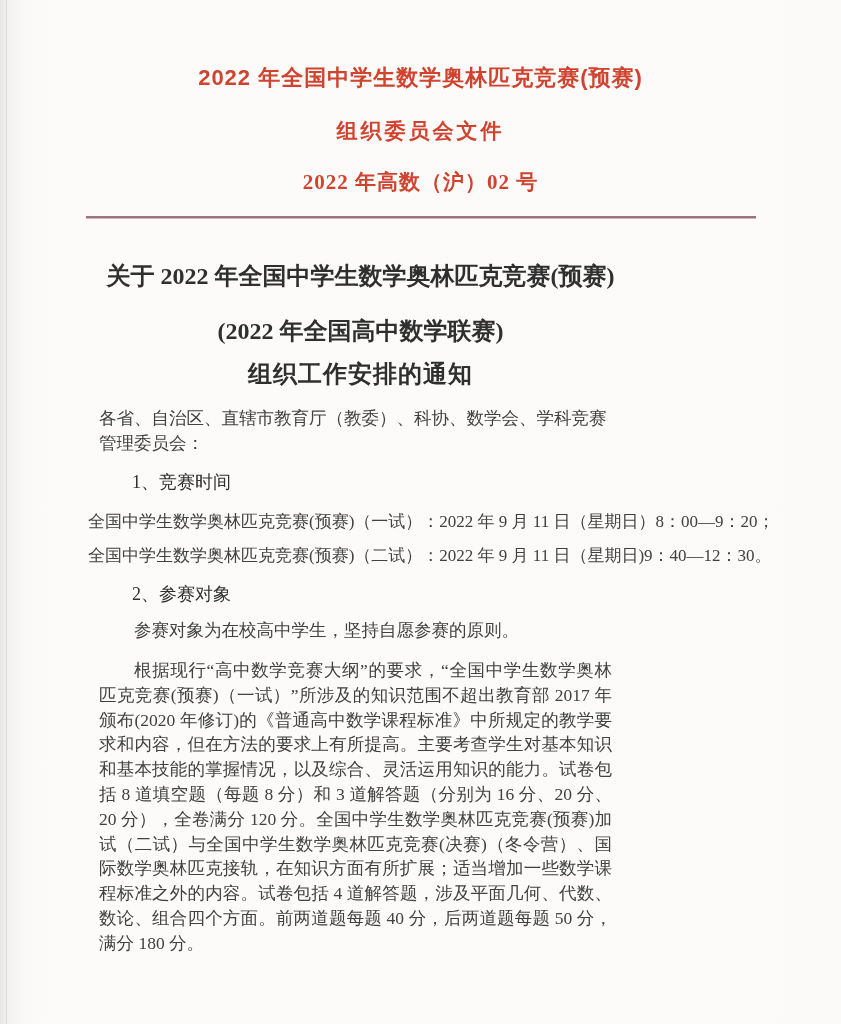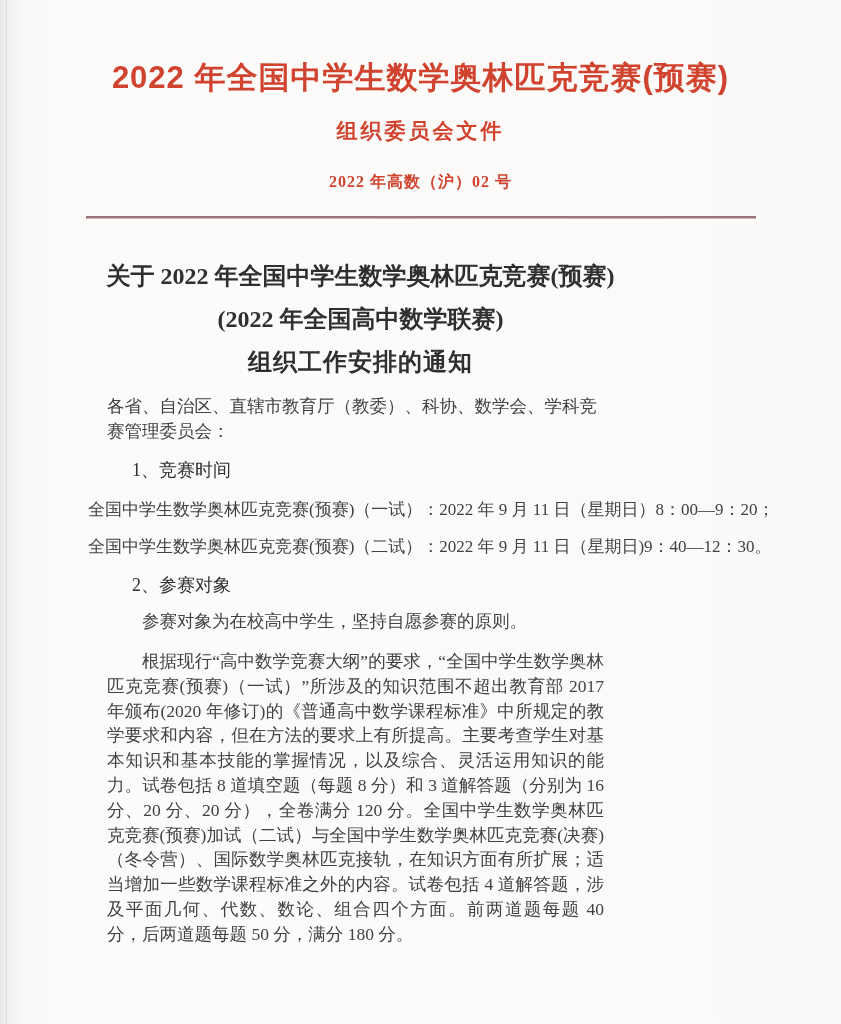--- a/index.html
+++ b/index.html
@@ -30,34 +30,34 @@
 
   
   .letterhead {
     padding-top: 58px;
     text-align: center;
     color: var(--accent, #d0432f);
     font-family: "Liberation Sans", "DejaVu Sans", sans-serif;
     font-weight: bold;
   }
   .lh-line1 {
-    font-size: 31px;
+    font-size: 22px;
     line-height: 40px;
     letter-spacing: 1px;
   }
   .lh-line2 {
     margin-top: 15px;
     font-size: 21px;
     line-height: 36px;
     letter-spacing: 3px;
   }
   .lh-docnum {
     margin-top: 20px;
     font-family: "Liberation Serif", "DejaVu Serif", serif;
-    font-size: 16px;
+    font-size: 21px;
     line-height: 26px;
     font-weight: bold;
     letter-spacing: 1px;
   }
   .red-rule {
     width: 670px;
     height: 0;
     margin: 21px auto 0 auto;
     border-top: 2px solid var(--rule, #9b747c);
     border-bottom: 1px solid #cdb4b8;
@@ -74,24 +74,24 @@
   }
   .doc-title {
     text-align: center;
     font-weight: bold;
     color: #2f2f2f;
     font-size: 24px;
     line-height: 34px;
     margin: 0 -10px 0 0; 
   }
   .doc-title.t1 { padding-top: 40px; }
-  .doc-title.t2 { margin-top: 9px; }
+  .doc-title.t2 { margin-top: 21px; }
   .doc-title.t3 { margin-top: 9px; letter-spacing: 1px; }
 
-  p { margin: 12px; }
+  p { margin: 4px; }
   .salutation { margin-top: 15px; }
   .para {
     margin-top: 13px;
     text-indent: 2em;
     text-align: justify;
   }
   .sec-heading {
     margin-top: 14px;
     margin-left: 37px;
     font-weight: normal;

